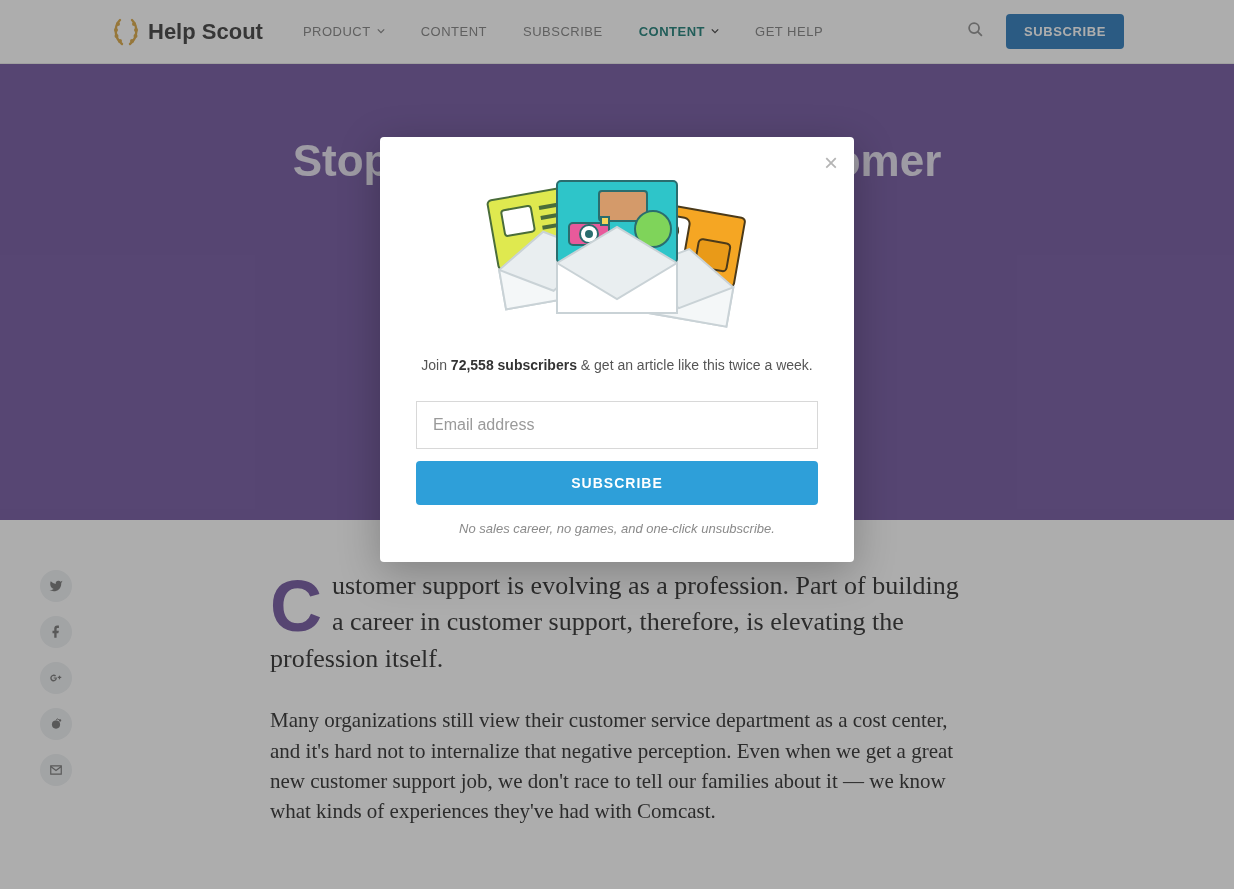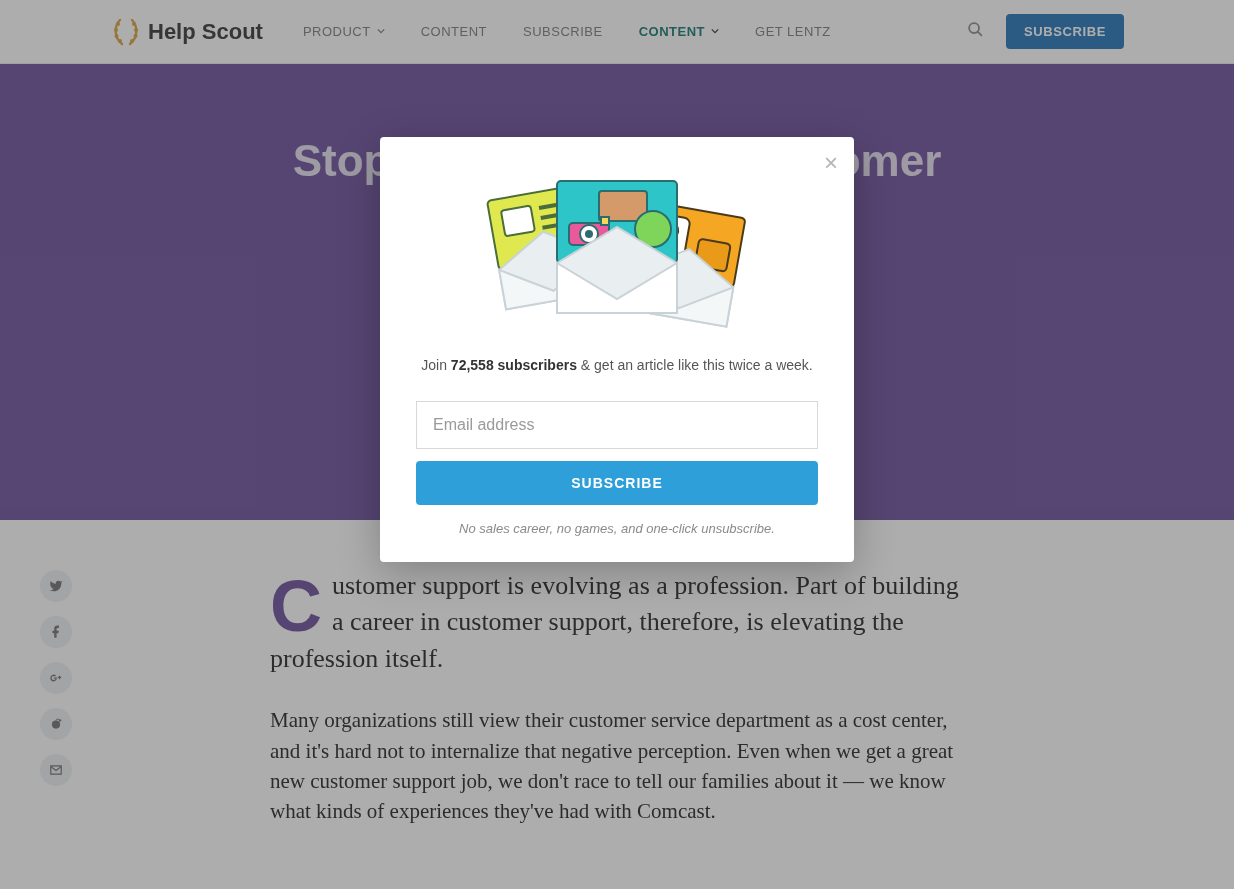--- a/index.html
+++ b/index.html
@@ -272,21 +272,21 @@
     </a>
     <a href="#" class="active">
       <span>CONTENT</span>
       <span class="chevron-down">
         <svg viewBox="0 0 10 6" width="8" height="6">
             <path d="M1 1 L5 5 L9 1" fill="none" stroke="#333" stroke-width="1.6"></path>
           </svg>
       </span>
     </a>
     <a href="#">
-      <span>GET LENTZ</span>
+      <span>GET HELP</span>
     </a>
   </nav>
 
   <div class="header-right">
     <span class="search-icon">
       <svg width="17" height="17" viewBox="0 0 24 24" fill="none" stroke="#888" stroke-width="2.5">
         <circle cx="10" cy="10" r="7"></circle>
           <line x1="15" y1="15" x2="21" y2="21"></line>
       </svg>
     </span>

